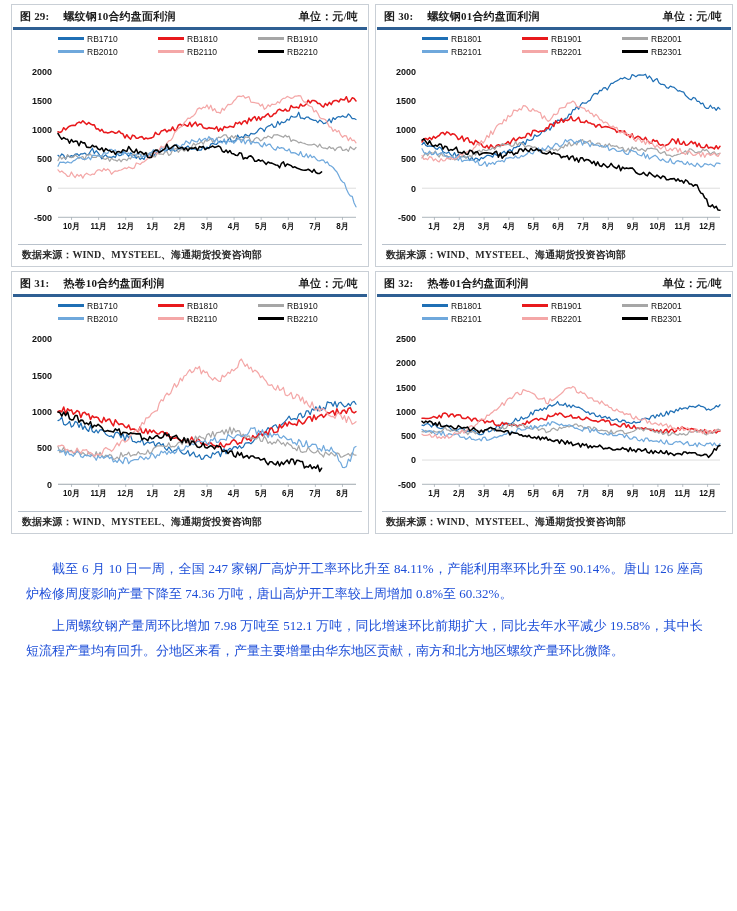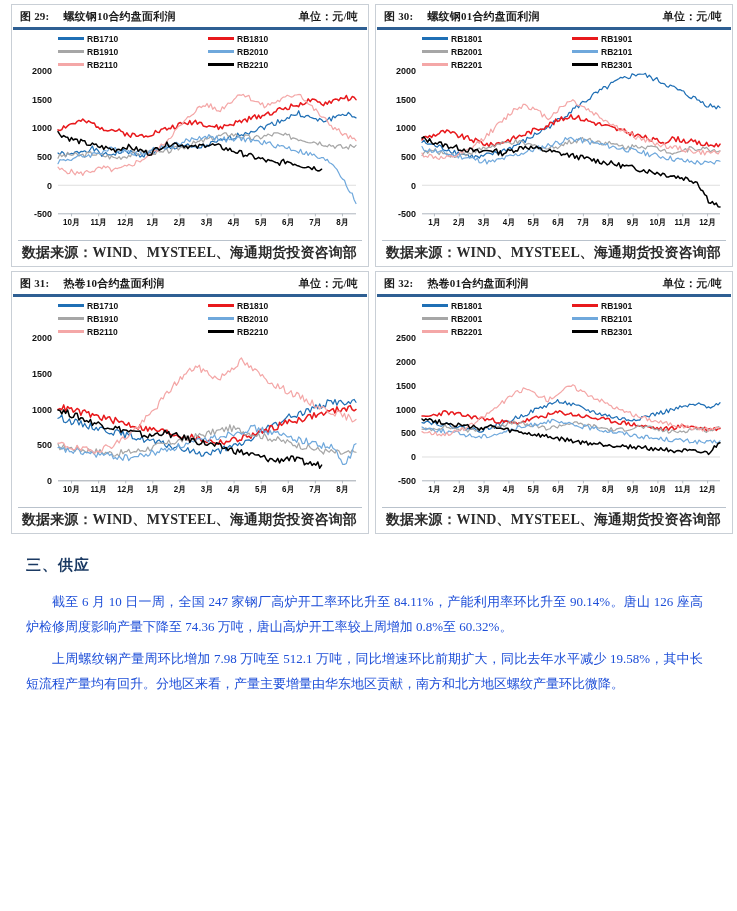--- a/index.html
+++ b/index.html
@@ -42,35 +42,35 @@
   .header-rule { height: 2.5px; background: #2e5f93; margin: 0 1px; }
 
   .plot-wrap { position: relative; flex: 1; }
   .plot-svg { display: block; width: 100%; height: 100%; }
 
   .legend {
     position: absolute;
     left: 46px; top: 4px;
     width: 300px;
     display: grid;
-    grid-template-columns: 1fr 1fr;
+    grid-template-columns: 1fr 1fr 1fr;
     row-gap: 3px;
     font-size: 8.5px;
-    font-weight: bold;
+    font-weight: normal;
     font-family: "Liberation Sans", sans-serif;
     color: #111;
     z-index: 3;
     pointer-events: none;
   }
   .leg-item { display: flex; align-items: center; gap: 3px; }
   .leg-swatch { display:inline-block; width: 26px; height: 2.4px; flex: 0 0 auto; }
 
   .src-rule { height: 1px; background: #b9c2cc; margin: 0 6px; }
   .chart-source {
-    font-size: 14px;
+    font-size: 10px;
     font-weight: bold;
     color: #2b2b2b;
     padding: 3px 0 4px 10px;
     letter-spacing: .1px;
     white-space: nowrap;
   }
 
   
   .prose { padding: 22px 26px 0 26px; }
   .section-title {
@@ -399,18 +399,17 @@
               <span>RB2301</span>
             </div>
           </div>
         </div>
         <div class="src-rule"></div>
         <div class="chart-source">数据来源：WIND、MYSTEEL、海通期货投资咨询部</div>
       </div>
     </div>
 
   <div class="prose">
-    <h2 class="section-title">三、供应</h2>
     <p class="para">截至 6 月 10 日一周，全国 247 家钢厂高炉开工率环比升至 84.11%，产能利用率环比升至 90.14%。唐山 126 座高炉检修周度影响产量下降至 74.36 万吨，唐山高炉开工率较上周增加 0.8%至 60.32%。</p>
     <p class="para">上周螺纹钢产量周环比增加 7.98 万吨至 512.1 万吨，同比增速环比前期扩大，同比去年水平减少 19.58%，其中长短流程产量均有回升。分地区来看，产量主要增量由华东地区贡献，南方和北方地区螺纹产量环比微降。</p>
   </div>
 
 </div>
 
 </body></html>

